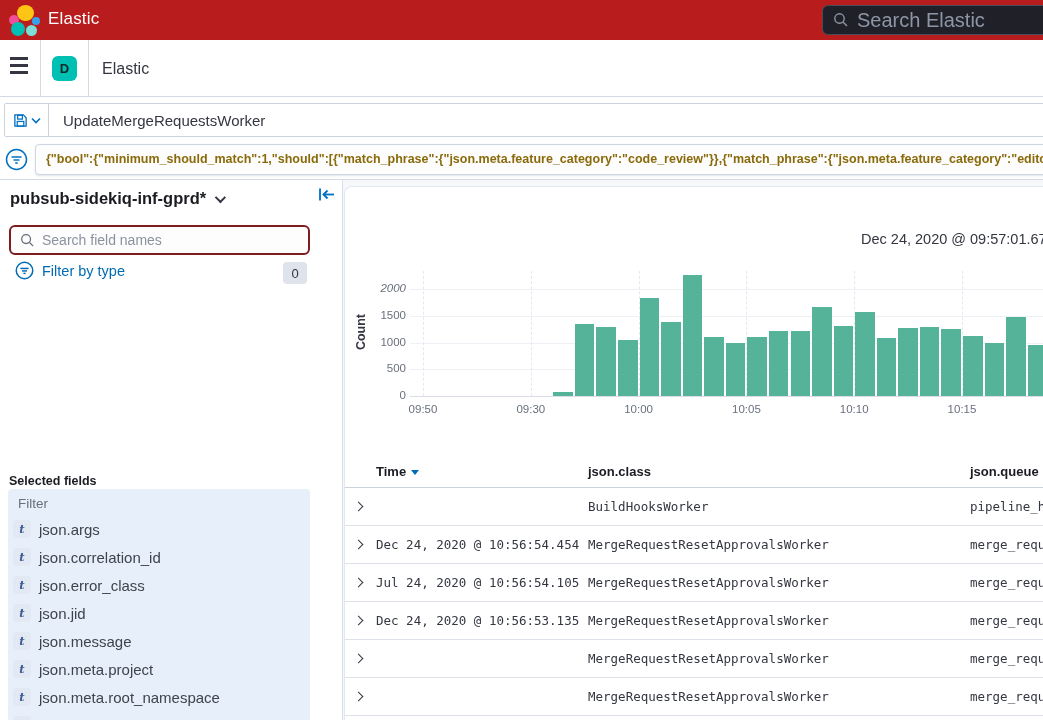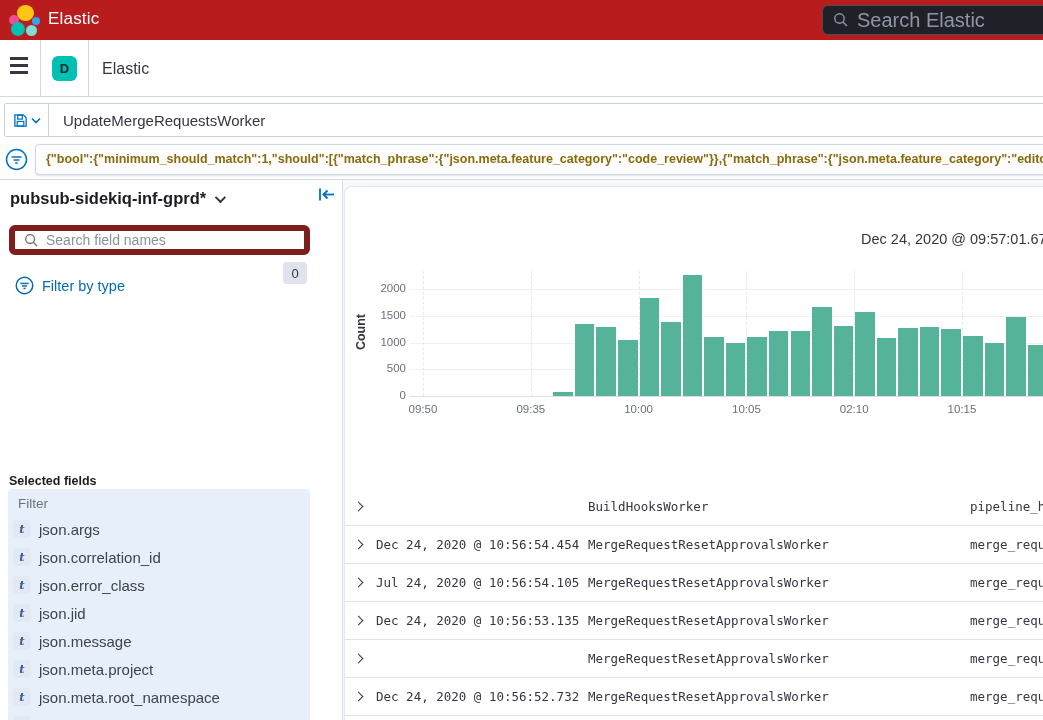--- a/index.html
+++ b/index.html
@@ -39,25 +39,25 @@
   .filter-row { position:absolute; left:0; top:139px; width:1043px; height:41px; background:#fff; border-bottom:1px solid #d3dae6; }
   .filter-pill { position:absolute; left:35px; top:5px; height:31px; line-height:29px; border:1px solid #cfd6e4; border-radius:4px; background:#fdfdfd; box-shadow:0 1px 2px rgba(152,162,179,.3); padding:0 10px; font-size:12.5px; font-weight:bold; color:#8a6a0a; white-space:nowrap; cursor:pointer; }
 
   
   .content-bg { position:absolute; left:0; top:180px; width:1043px; height:540px; background:#f7f8fb; }
   .sidebar { position:absolute; left:0; top:180px; width:343px; height:540px; background:#fff; border-right:1px solid #d9dee8; }
   .collapse-icon { position:absolute; left:318px; top:7px; cursor:pointer; }
   .index-pattern { position:absolute; left:10px; top:9px; display:flex; align-items:center; gap:9px; cursor:pointer; }
   .index-pattern .name { font-size:16.5px; font-weight:bold; color:#1a1c21; }
   .chev-down { width:8px; height:8px; border-right:2px solid #343741; border-bottom:2px solid #343741; transform:rotate(45deg) translateY(-2px); }
-  .field-search { position:absolute; left:9px; top:45px; width:301px; height:30px; border:6px solid #7f1d1d; border-radius:6px; background:#fdfdfe; display:flex; align-items:center; }
+  .field-search { position:absolute; left:9px; top:45px; width:301px; height:30px; border:2px solid #7f1d1d; border-radius:6px; background:#fdfdfe; display:flex; align-items:center; }
   .field-search svg { margin-left:9px; }
   .field-search .ph { margin-left:7px; font-size:14px; color:#8b919e; }
   .filter-type-row { position:absolute; left:0; top:81px; width:343px; height:26px; }
-  .filter-type-link { position:absolute; left:15px; top:0; display:flex; align-items:center; gap:8px; cursor:pointer;margin-top:15px; }
+  .filter-type-link { position:absolute; left:15px; top:0; display:flex; align-items:center; gap:8px; cursor:pointer; }
   .filter-type-link .lbl { font-size:14.5px; color:#006bb4; }
   .count-badge { position:absolute; left:283px; top:1px; min-width:24px; height:22px; background:#dfe3ec; border-radius:4px; font-size:13px; color:#343741; display:flex; align-items:center; justify-content:center; padding:0 7px; }
   .section-label { position:absolute; left:9px; font-size:12.5px; font-weight:bold; color:#1a1c21; }
   .fields-list { position:absolute; left:0; width:343px; }
   .field-item { height:28px; display:flex; align-items:center; padding-left:13px; cursor:pointer; }
   .fbadge { width:18px; height:18px; border-radius:4px; font-size:11.5px; display:flex; align-items:center; justify-content:center; flex:0 0 18px; }
   .badge-t { background:#e3e9f3; color:#3e5b97; font-family:"DejaVu Serif", serif; font-style:italic; font-weight:bold; }
   .badge-n { background:#dff1ea; color:#36846c; font-family:"DejaVu Sans Mono", monospace; font-weight:bold; }
   .fname { margin-left:8px; font-size:15px; color:#3e434c; }
   .popular-box { position:absolute; left:8px; top:309px; width:302px; height:240px; background:#e7f0fa; border-radius:4px; overflow:hidden; }
@@ -248,32 +248,32 @@
     <div class="ylabel">Count</div>
     <div id="chart">
         <div class="ytick" style="left: 21px; top: 202px;">0</div>
         <div class="hgrid" style="top: 182.25px;"></div>
         <div class="ytick" style="left: 21px; top: 175.25px;">500</div>
         <div class="hgrid" style="top: 155.5px;"></div>
         <div class="ytick" style="left: 21px; top: 148.5px;">1000</div>
         <div class="hgrid" style="top: 128.75px;"></div>
         <div class="ytick" style="left: 21px; top: 121.75px;">1500</div>
         <div class="hgrid" style="top: 102px;"></div>
-        <div class="ytick" style="left: 21px; top: 95px;">2000</div>
+        <div class="ytick" style="left: 21px; top: 95px; font-style: italic;">2000</div>
         <div class="baseline"></div>
         <div class="vgrid" style="left: 78px;"></div>
         <div class="xtick" style="left: 56px; text-align: center;">09:50</div>
         <div class="vgrid" style="left: 185.8px;"></div>
-        <div class="xtick" style="left: 163.8px;">09:35</div>
+        <div class="xtick" style="left: 163.8px;">09:30</div>
         <div class="vgrid" style="left: 293.6px;"></div>
         <div class="xtick" style="left: 271.6px;">10:00</div>
         <div class="vgrid" style="left: 401.4px;"></div>
         <div class="xtick" style="left: 379.4px;">10:05</div>
         <div class="vgrid" style="left: 509.2px;"></div>
-        <div class="xtick" style="left: 487.2px;">02:10</div>
+        <div class="xtick" style="left: 487.2px;">10:10</div>
         <div class="vgrid" style="left: 617px;"></div>
         <div class="xtick" style="left: 595px;">10:15</div>
         <div class="bar" style="left: 208.36px; top: 204.72px; width: 19.5px; height: 4.28px; background: rgb(84, 179, 153);"></div>
         <div class="bar" style="left: 229.92px; top: 136.775px; width: 19.5px; height: 72.225px; background: rgb(84, 179, 153);"></div>
         <div class="bar" style="left: 251.48px; top: 139.985px; width: 19.5px; height: 69.015px; background: rgb(84, 179, 153);"></div>
         <div class="bar" style="left: 273.04px; top: 152.825px; width: 19.5px; height: 56.175px; background: rgb(84, 179, 153);"></div>
         <div class="bar" style="left: 294.6px; top: 111.095px; width: 19.5px; height: 97.905px; background: rgb(84, 179, 153);"></div>
         <div class="bar" style="left: 316.16px; top: 134.635px; width: 19.5px; height: 74.365px; background: rgb(84, 179, 153);"></div>
         <div class="bar" style="left: 337.72px; top: 88.09px; width: 19.5px; height: 120.91px; background: rgb(84, 179, 153);"></div>
         <div class="bar" style="left: 359.28px; top: 149.615px; width: 19.5px; height: 59.385px; background: rgb(84, 179, 153);"></div>
@@ -287,20 +287,25 @@
         <div class="bar" style="left: 531.76px; top: 150.685px; width: 19.5px; height: 58.315px; background: rgb(84, 179, 153);"></div>
         <div class="bar" style="left: 553.32px; top: 141.055px; width: 19.5px; height: 67.945px; background: rgb(84, 179, 153);"></div>
         <div class="bar" style="left: 574.88px; top: 139.985px; width: 19.5px; height: 69.015px; background: rgb(84, 179, 153);"></div>
         <div class="bar" style="left: 596.44px; top: 141.59px; width: 19.5px; height: 67.41px; background: rgb(84, 179, 153);"></div>
         <div class="bar" style="left: 618px; top: 149.08px; width: 19.5px; height: 59.92px; background: rgb(84, 179, 153);"></div>
         <div class="bar" style="left: 639.56px; top: 156.035px; width: 19.5px; height: 52.965px; background: rgb(84, 179, 153);"></div>
         <div class="bar" style="left: 661.12px; top: 130.355px; width: 19.5px; height: 78.645px; background: rgb(84, 179, 153);"></div>
         <div class="bar" style="left: 682.68px; top: 157.64px; width: 19.5px; height: 51.36px; background: rgb(84, 179, 153);"></div>
       </div>
 
+    <div class="thead">
+      <div class="th" style="left:31px;"><span>Time</span><span class="sort-arrow"></span></div>
+      <div class="th" style="left:243px;">json.class</div>
+      <div class="th" style="left:625px;">json.queue</div>
+    </div>
     <div class="trows">
         <div class="trow">
           <span class="row-chev"></span>
           <span class="cell c-class">BuildHooksWorker</span>
           <span class="cell c-queue">pipeline_hooks</span>
         </div>
         <div class="trow">
           <span class="row-chev"></span>
           <span class="cell c-time">Dec 24, 2020 @ 10:56:54.454</span>
           <span class="cell c-class">MergeRequestResetApprovalsWorker</span>
@@ -318,21 +323,20 @@
           <span class="cell c-class">MergeRequestResetApprovalsWorker</span>
           <span class="cell c-queue">merge_request_reset_approvals</span>
         </div>
         <div class="trow">
           <span class="row-chev"></span>
           <span class="cell c-class">MergeRequestResetApprovalsWorker</span>
           <span class="cell c-queue">merge_request_reset_approvals</span>
         </div>
         <div class="trow">
           <span class="row-chev"></span>
-          <span class="cell c-time">Dec 24, 2020 @ 10:56:52.732</span>
           <span class="cell c-class">MergeRequestResetApprovalsWorker</span>
           <span class="cell c-queue">merge_request_reset_approvals</span>
         </div>
         <div class="trow" style="height: 10px;"></div>
       </div>
   </div>
 
 </div>
 
 </body></html>

